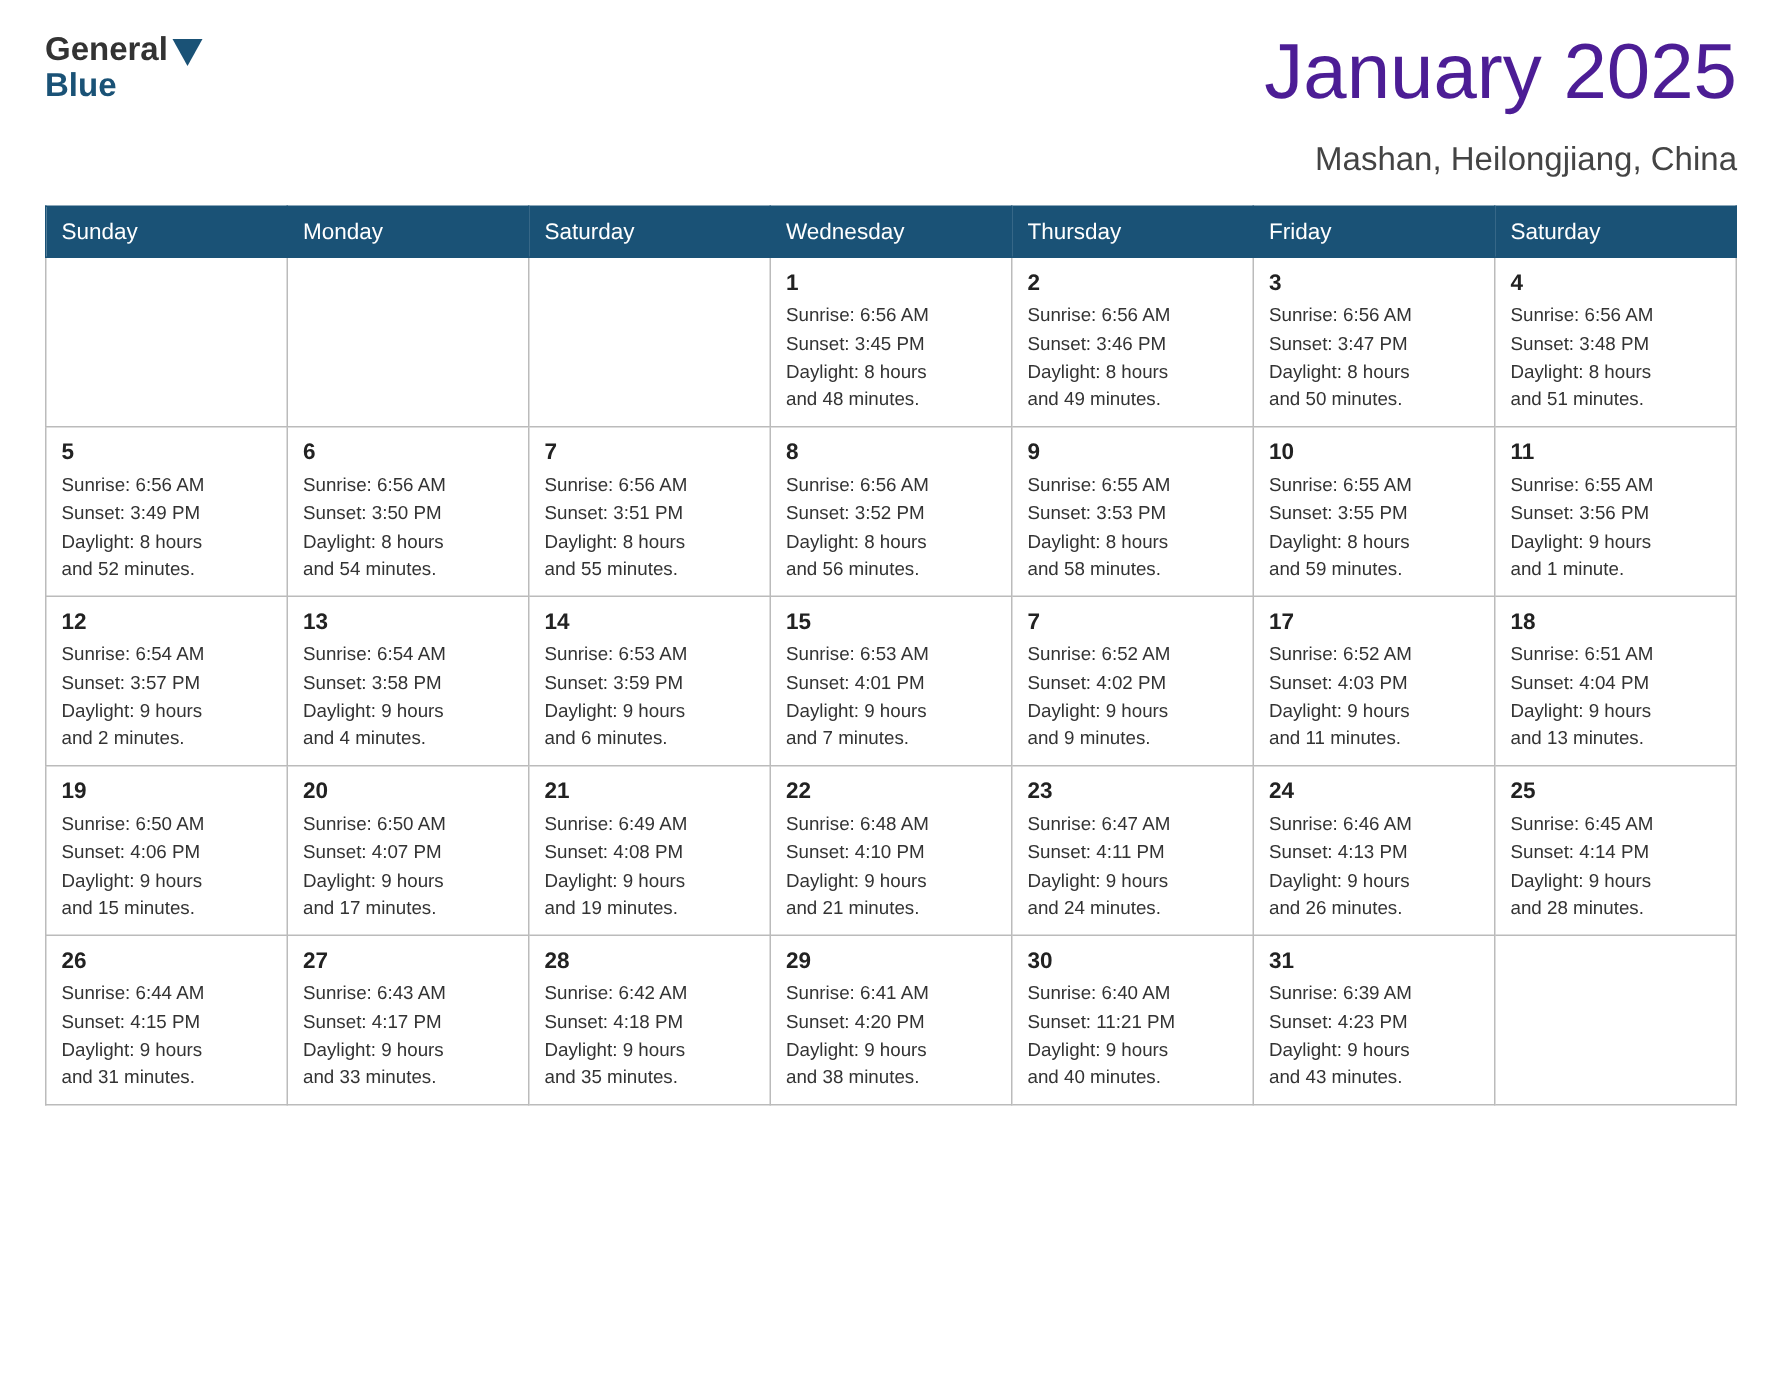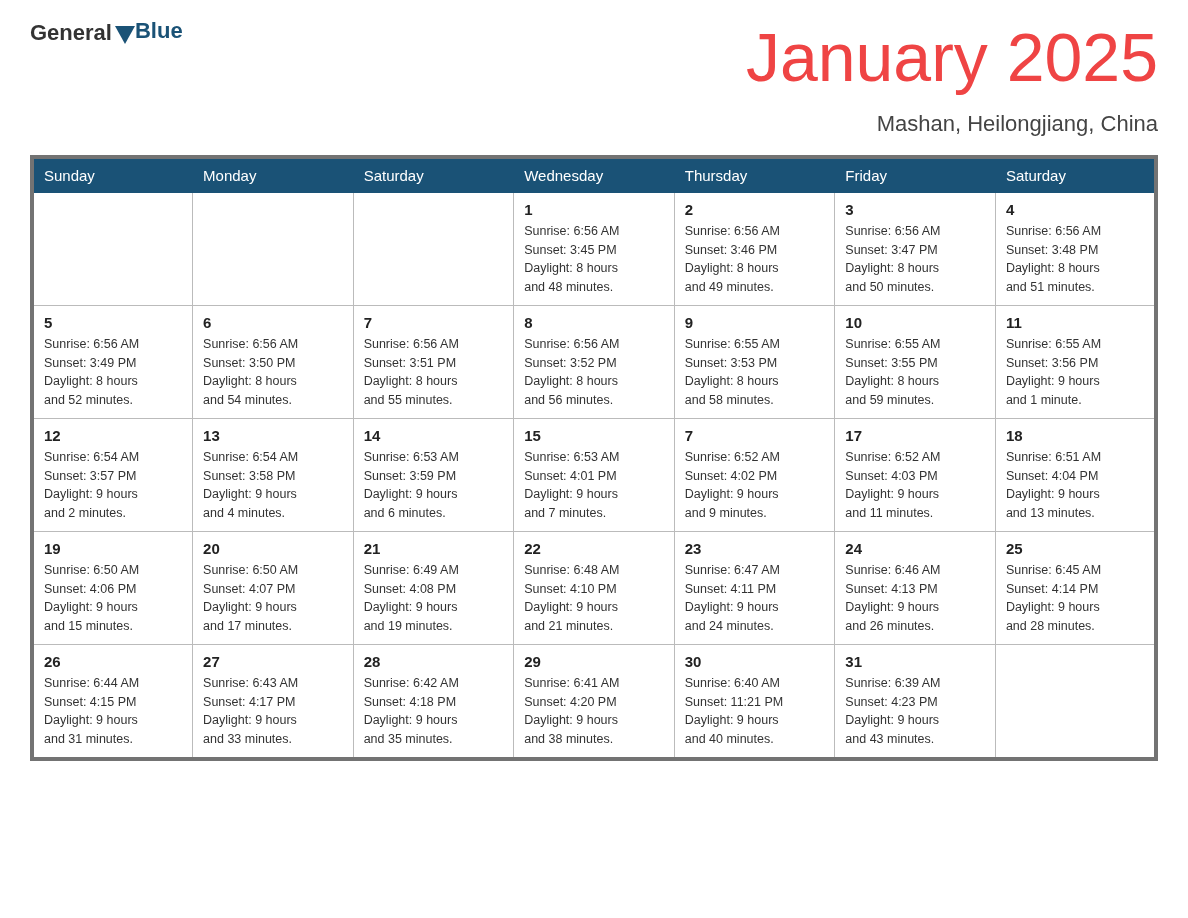--- a/index.html
+++ b/index.html
@@ -11,20 +11,21 @@
       padding: 20px 30px;
     }
     .header {
       display: flex;
       justify-content: space-between;
       align-items: flex-start;
       margin-bottom: 18px;
     }
     .logo {
       display: flex;
+      flex-direction: column;
       align-items: flex-start;
     }
     .logo-top {
       display: flex;
       align-items: center;
     }
     .logo-general {
       font-size: 22px;
       font-weight: bold;
       color: #333;
@@ -41,35 +42,35 @@
     .logo-blue {
       font-size: 22px;
       font-weight: bold;
       color: #1a5276;
       margin-top: -2px;
     }
     .title-section {
       text-align: right;
     }
     .month-title {
-      font-size: 68px;
+      font-size: 52px;
       font-weight: normal;
-      color: #ef4444;
+      color: #4c1d95;
       line-height: 1.1;
       text-align: center;
     }
     .location {
       font-size: 22px;
       color: #444;
       margin-top: 16px;
     }
     .calendar {
       width: 100%;
       border-collapse: collapse;
-      border: 4px solid #737373;
+      border: 1px solid #737373;
     }
     .calendar th {
       background-color: #1a5276;
       color: #fff;
       padding: 8px 10px;
       font-size: 15px;
       font-weight: normal;
       text-align: left;
       border: 1px solid #1a5276;
     }

